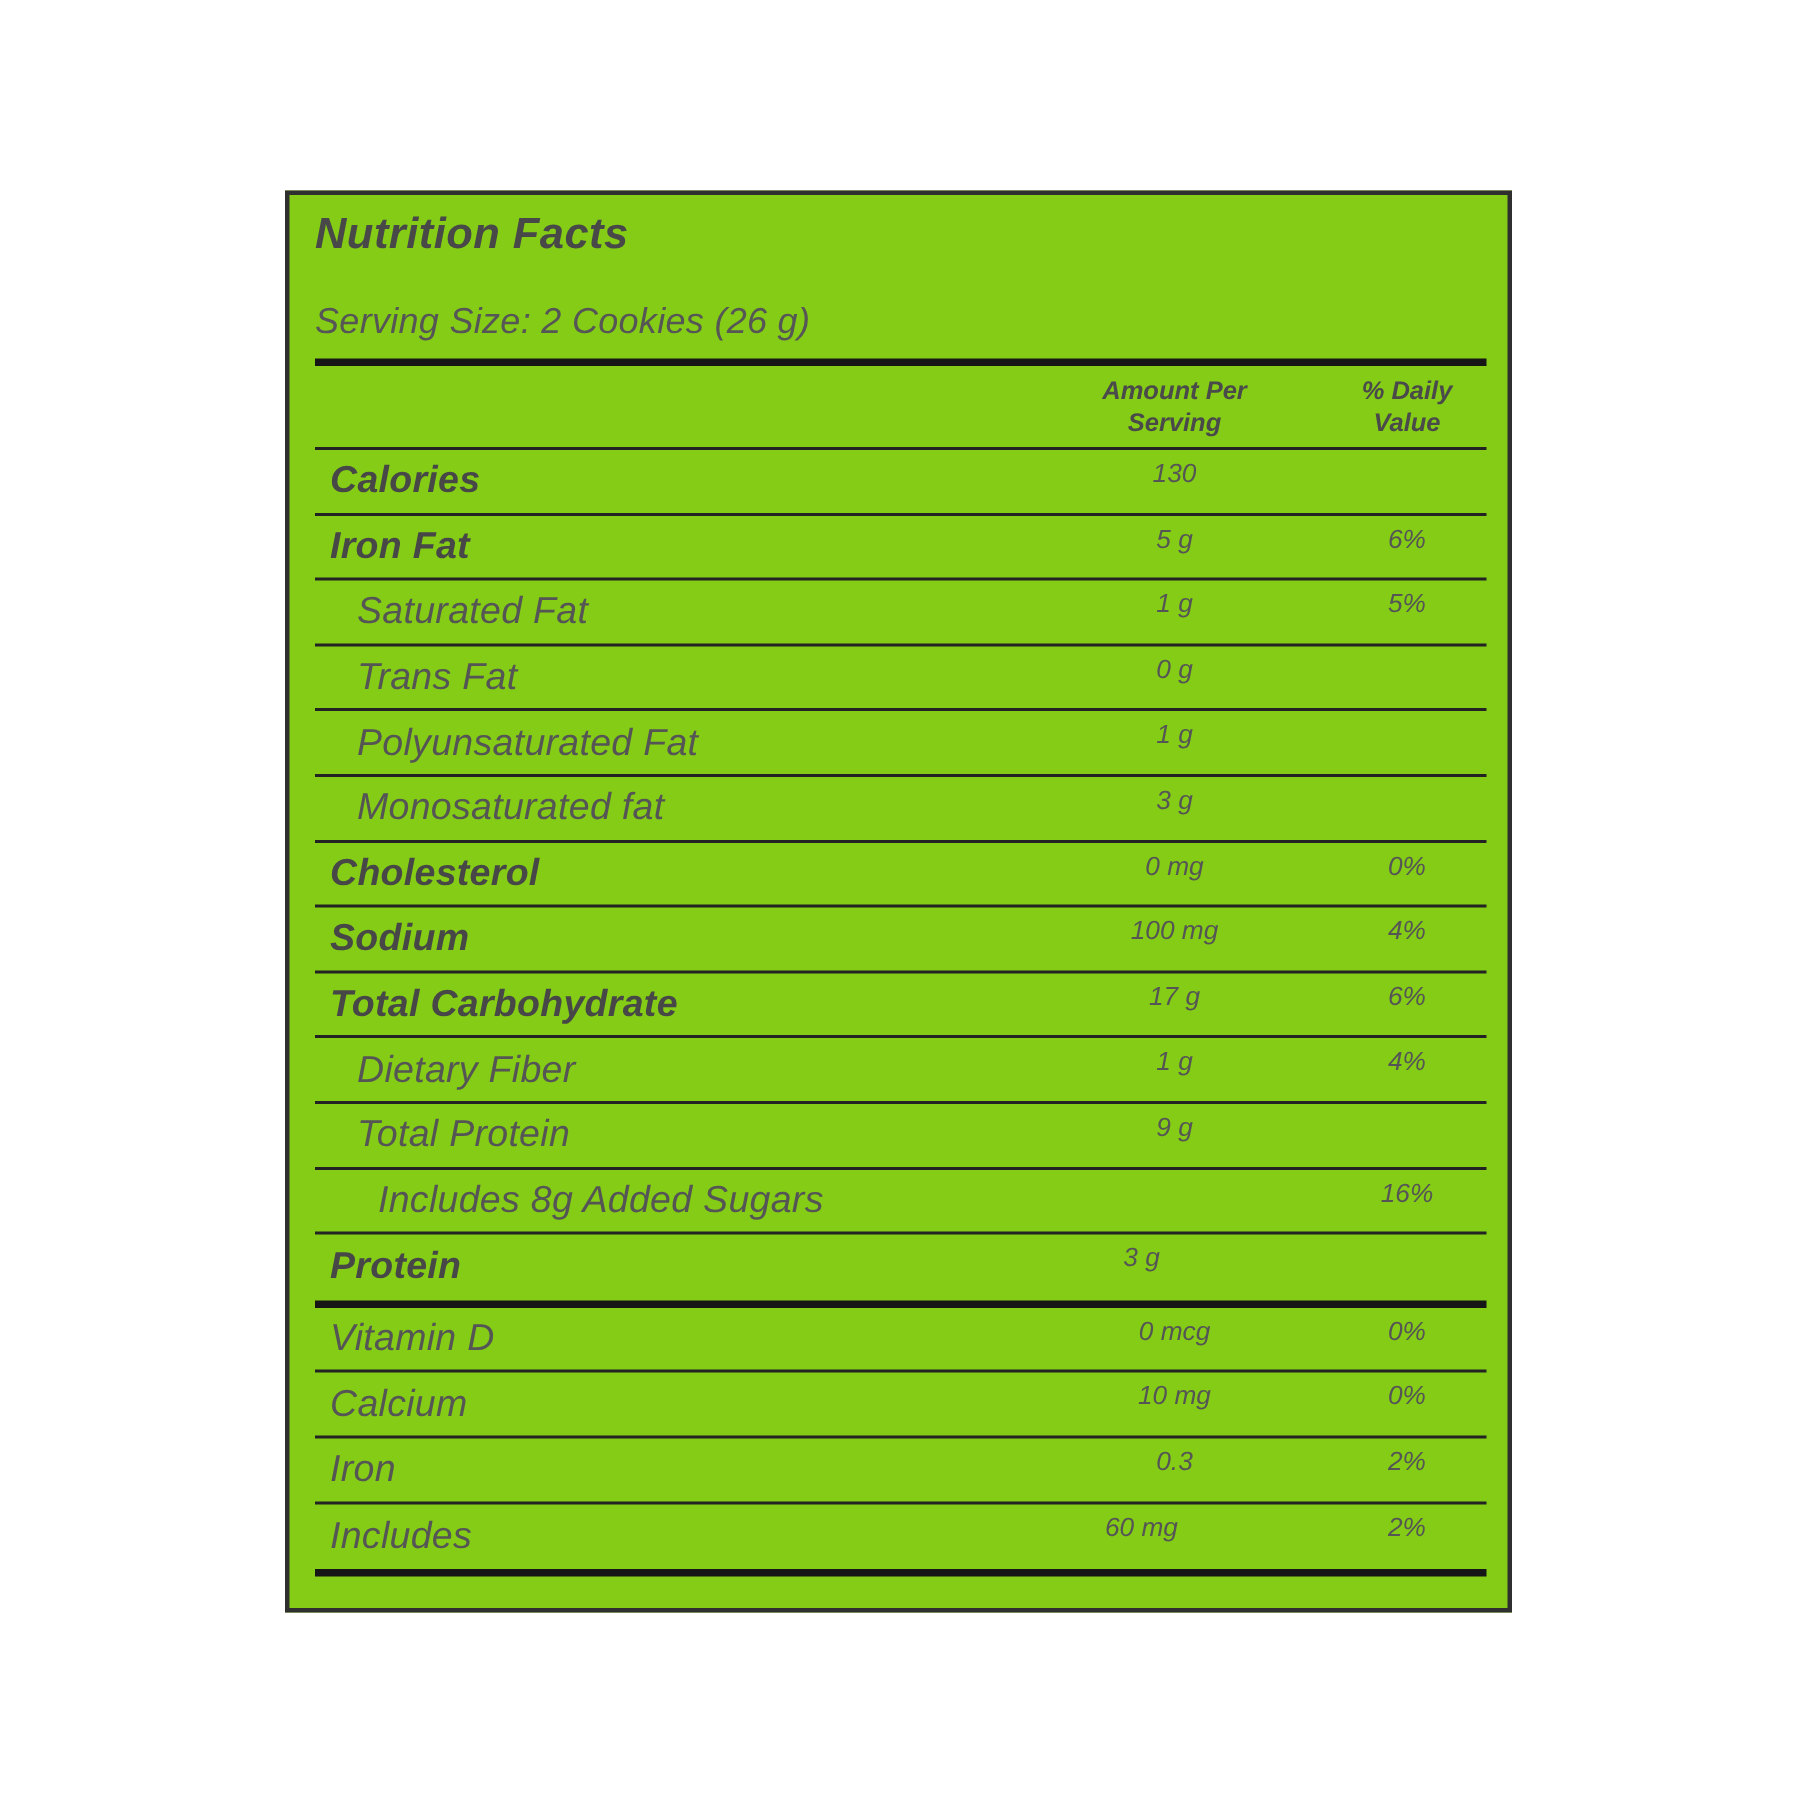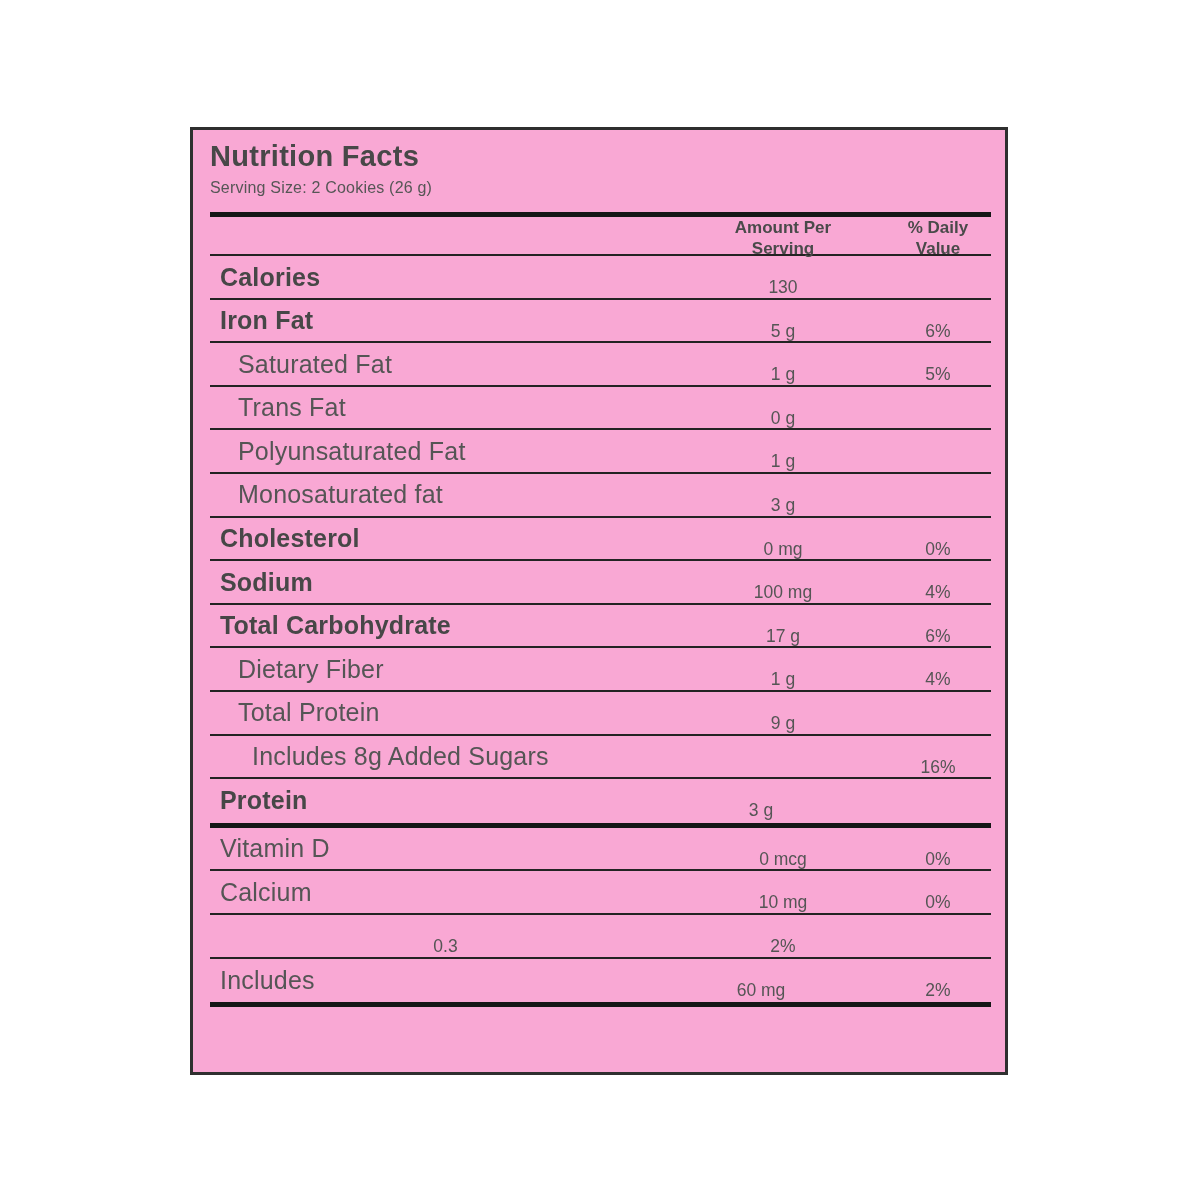--- a/index.html
+++ b/index.html
@@ -8,48 +8,50 @@
     background: #ffffff;
     font-family: "Liberation Sans", sans-serif;
     position: relative;
     overflow: hidden;
   }
   .label-box {
     position: absolute;
     left: 190px; top: 127px;
     width: 818px; height: 948px;
     border: 3px solid #2f2f2f;
-    background: #f9a8d4;
+    background: #84cc16;
+    font-style: italic;
   }
   .top-section { padding: 9px 16px 0 17px; }
   .title {
     font-size: 29px;
     font-weight: bold;
     color: #484848;
     line-height: 35px;
     letter-spacing: 0.3px;
   }
   .serving-line {
-    font-size: 16px;
+    font-size: 24px;
     color: #565656;
     line-height: 27px;
     letter-spacing: 0.2px;
+    margin-top: 27px;
   }
   .table-area { margin: 0 14px 0 17px; }
   .bar-thick {
     height: 5px;
     background: #161616;
     margin-top: 11px;
   }
   .header-row, .row {
     display: grid;
     grid-template-columns: 1fr 204px 106px;
   }
   .header-row {
-    height: 39px;
+    height: 56px;
     border-bottom: 2px solid #232323;
     align-items: center;
   }
   .col-head {
     font-size: 17px;
     font-weight: bold;
     color: #4a4a4a;
     text-align: center;
     white-space: pre-line;
     line-height: 21px;
@@ -64,21 +66,21 @@
     font-size: 25px;
     color: #555555;
     padding-left: 10px;
     letter-spacing: 0.2px;
   }
   .row.bold .cell-label { font-weight: bold; color: #474747; }
   .row.indent1 .cell-label { padding-left: 28px; }
   .row.indent2 .cell-label { padding-left: 42px; }
   .cell-amount, .cell-dv {
     align-self: start;
-    padding-top: 21px;
+    padding-top: 5px;
     font-size: 17.5px;
     color: #555555;
     text-align: center;
   }
   .bottom-gap { height: 18px; }
 </style>
 </head>
 <body>
 
 <div class="label-box">
@@ -186,20 +188,21 @@
       <div class="cell-dv">0%</div>
     </div>
 
     <div class="row">
       <div class="cell-label">Calcium</div>
       <div class="cell-amount">10 mg</div>
       <div class="cell-dv">0%</div>
     </div>
 
     <div class="row">
+      <div class="cell-label">Iron</div>
       <div class="cell-amount">0.3</div>
       <div class="cell-dv">2%</div>
     </div>
 
     <div class="row no-border">
       <div class="cell-label">Includes</div>
       <div class="cell-amount">60 mg</div>
       <div class="cell-dv">2%</div>
     </div>
 

